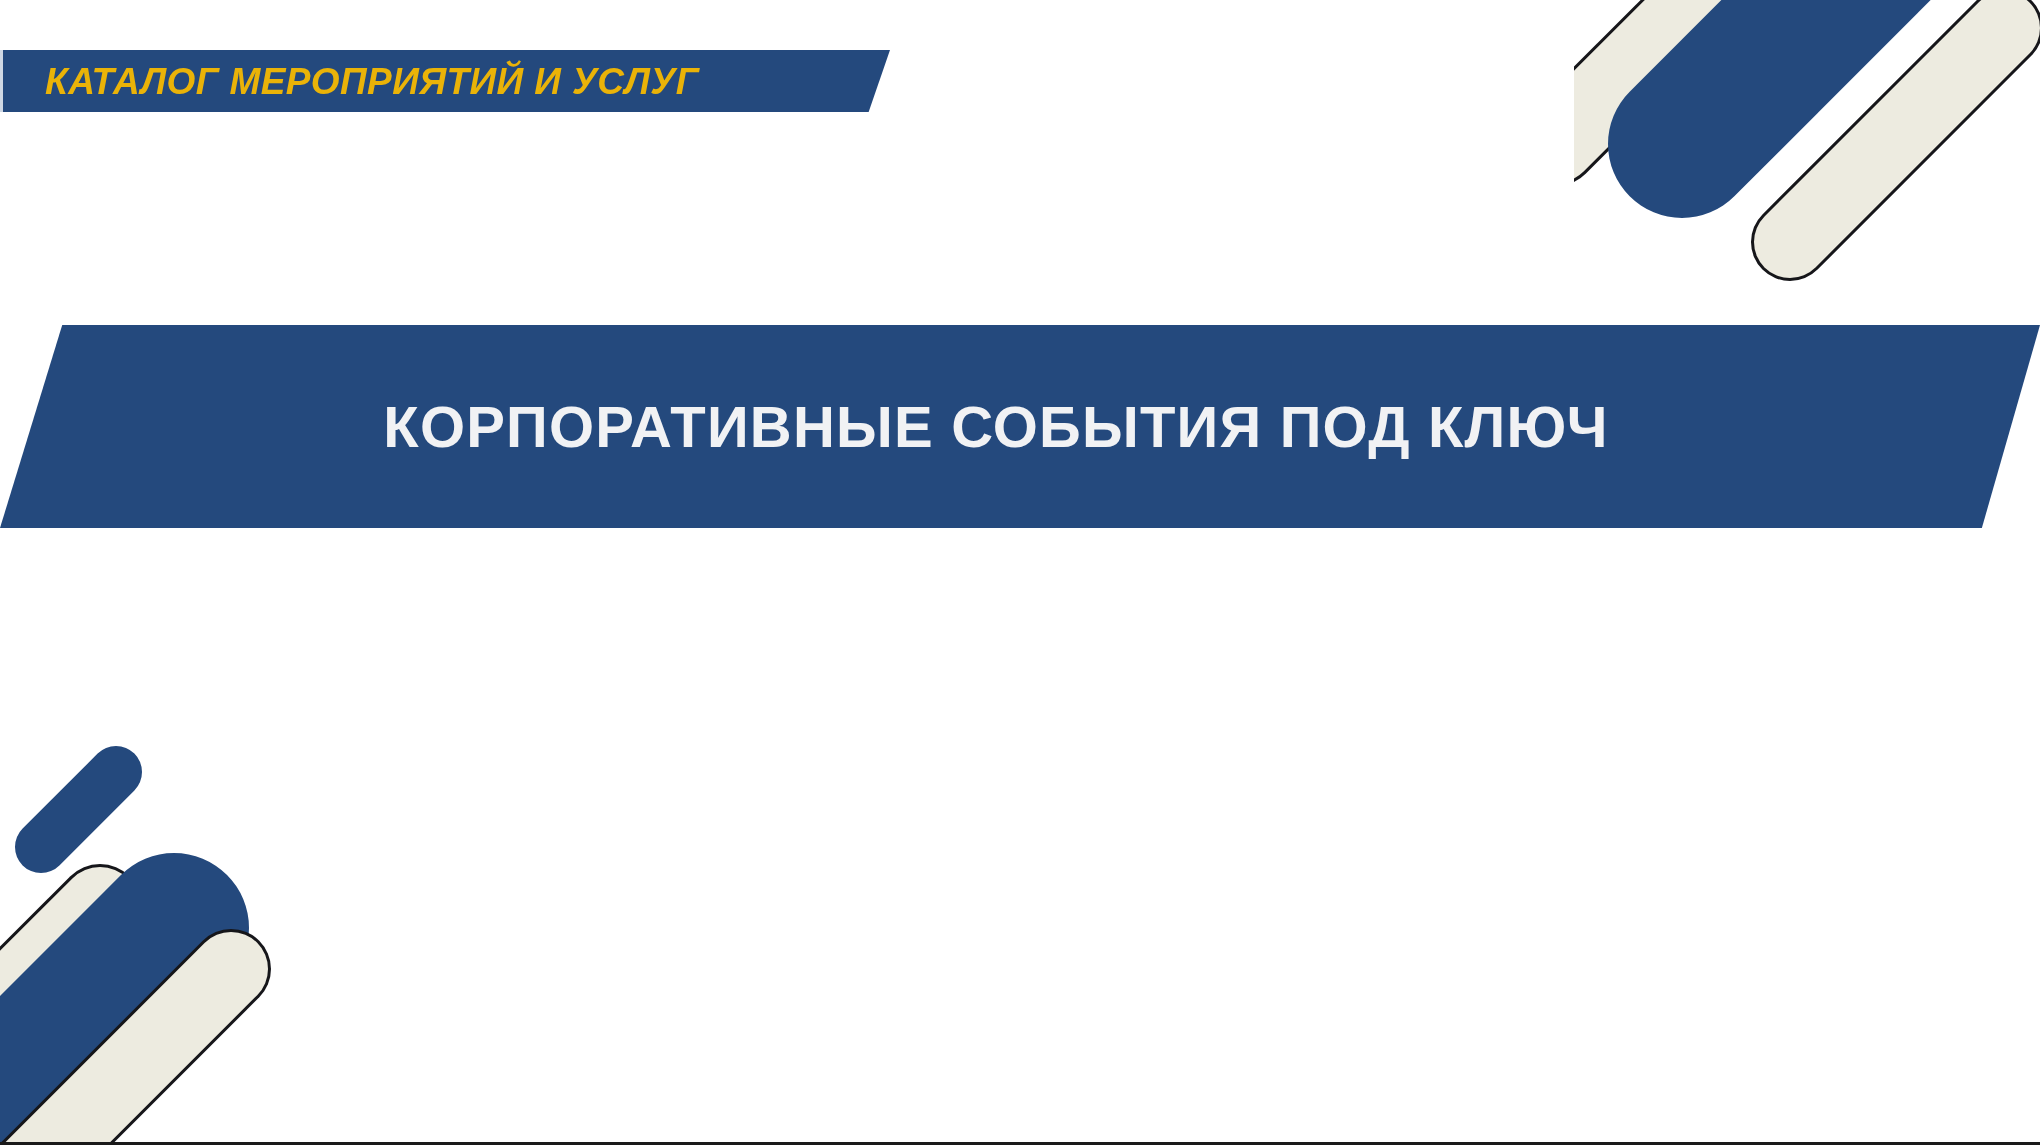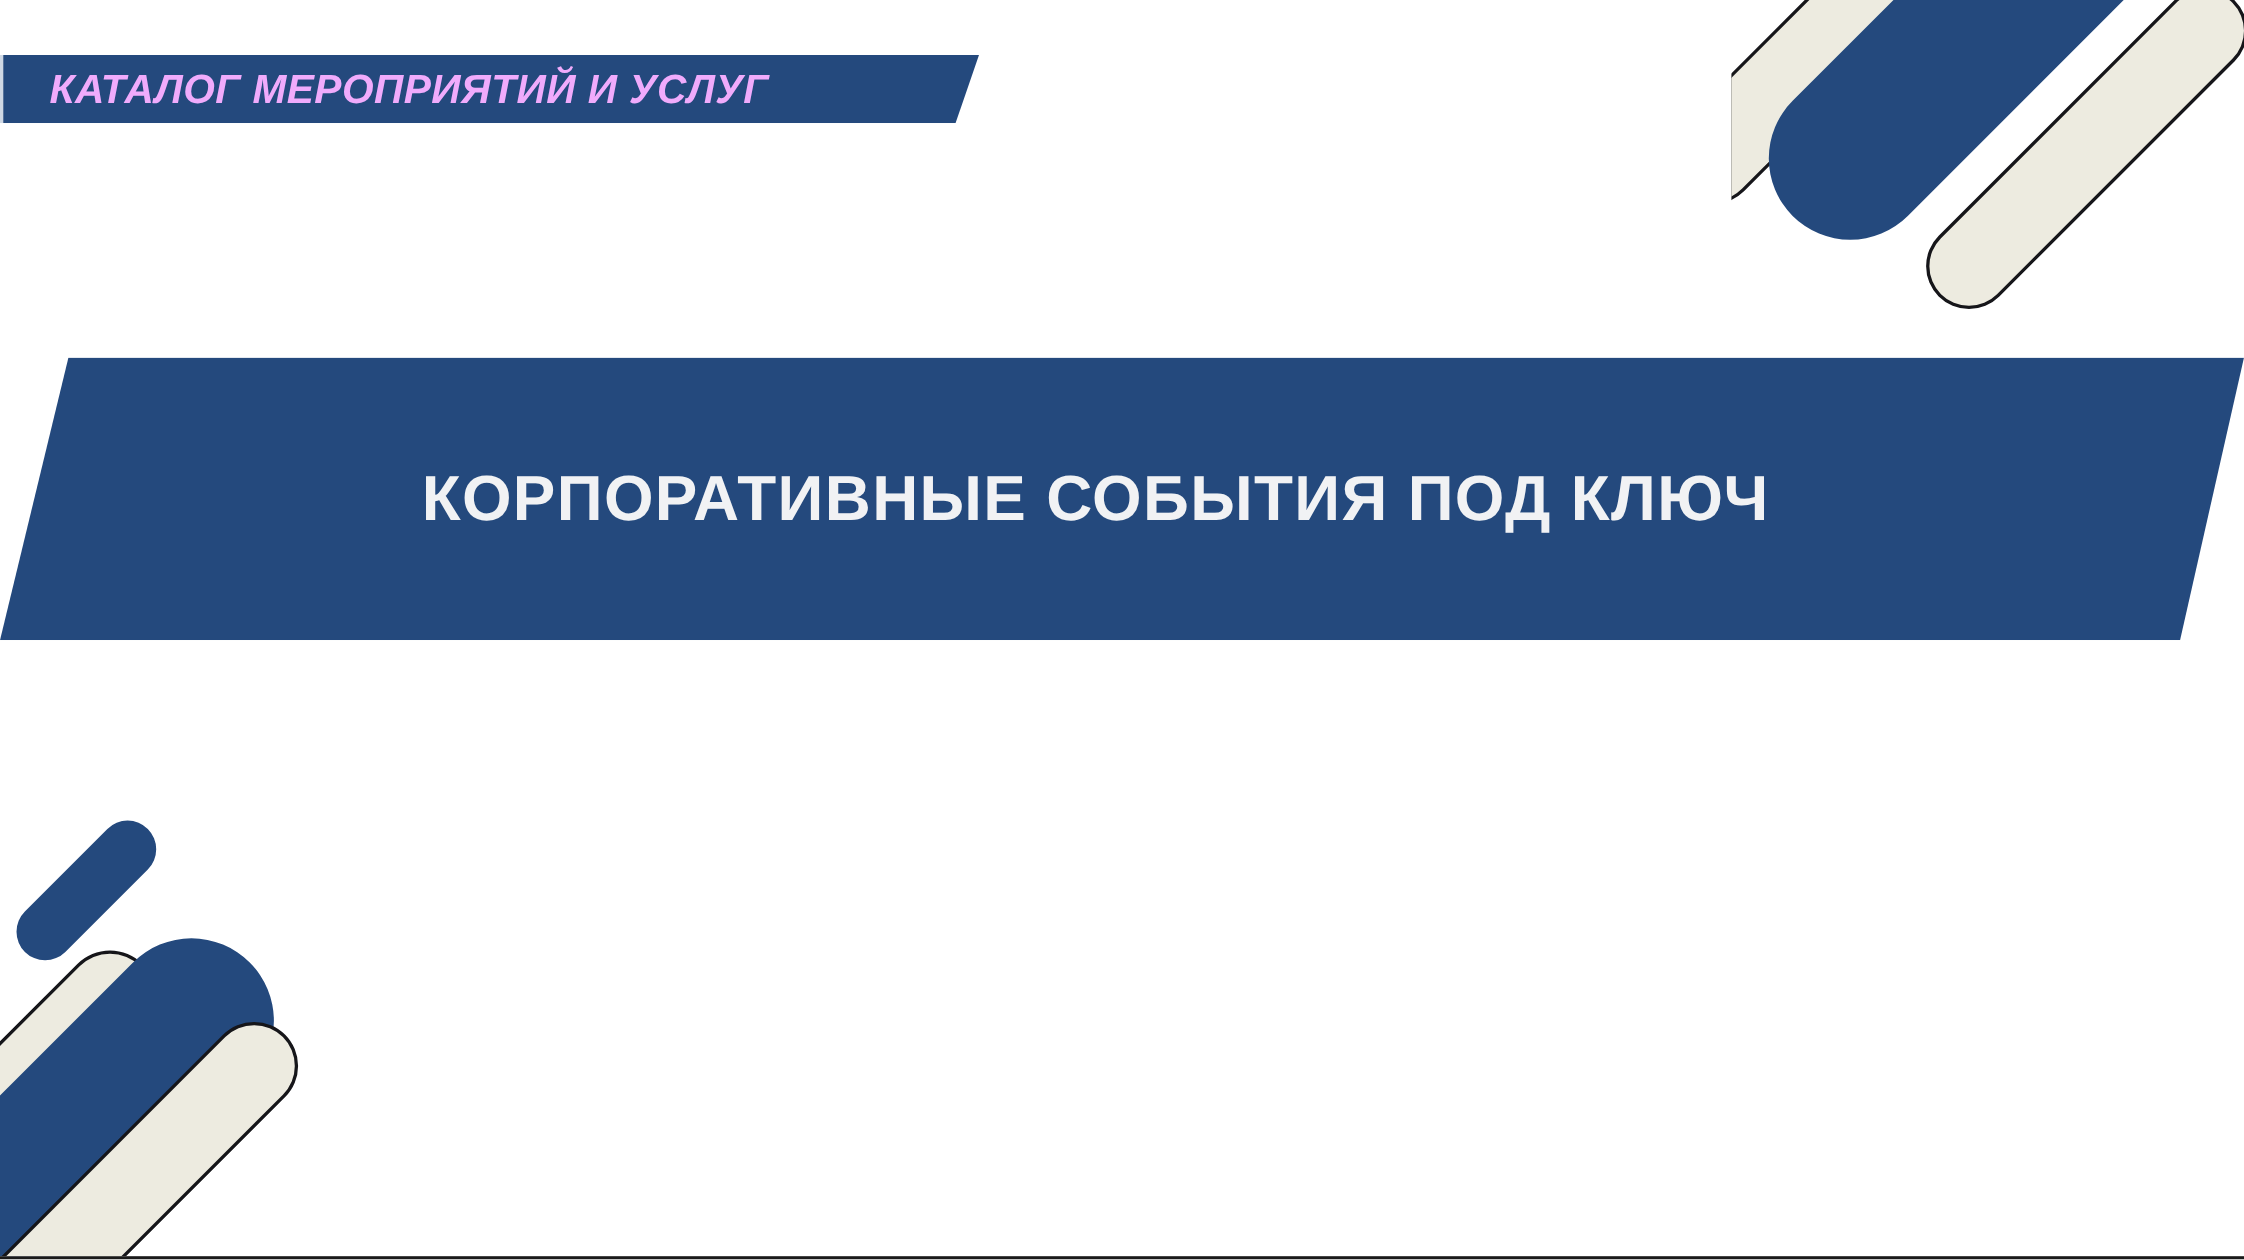--- a/index.html
+++ b/index.html
@@ -57,36 +57,36 @@
     position: absolute;
     left: 0;
     top: 0;
     bottom: 0;
     width: 3px;
     background: #cfd8e4;
   }
   .eyebrow-text {
     position: relative;
     margin-left: 45px;
-    color: #f0abfc;
+    color: #eab308;
     font-size: 37px;
     font-weight: bold;
     font-style: italic;
     letter-spacing: 0.4px;
     line-height: 1;
     white-space: nowrap;
   }
 
   
   .title-slab {
     position: absolute;
     left: 0;
     top: 325px;
     width: 2040px;
-    height: 257px;
+    height: 203px;
     background: var(--brand-blue, #24497D);
     -webkit-clip-path: polygon(3.05% 0, 100% 0, 97.15% 100%, 0 100%);
     clip-path: polygon(3.05% 0, 100% 0, 97.15% 100%, 0 100%);
     display: flex;
     align-items: center;
     justify-content: center;
   }
   .title-text {
     color: #f1f2f4;
     font-size: 58px;

